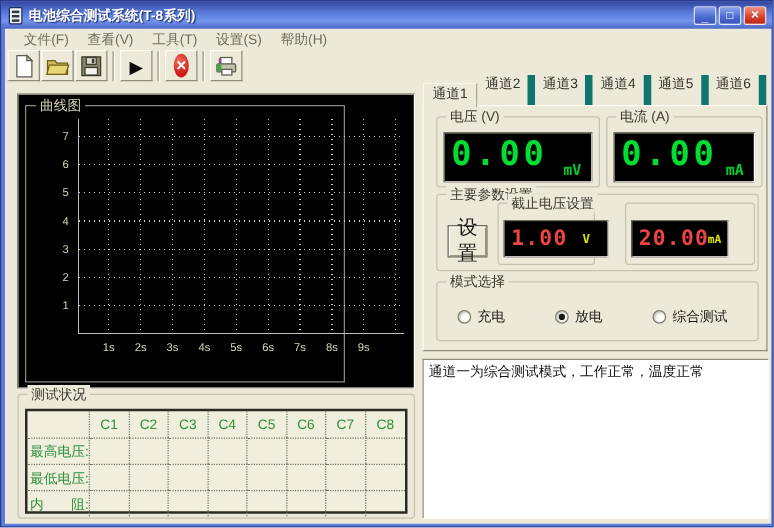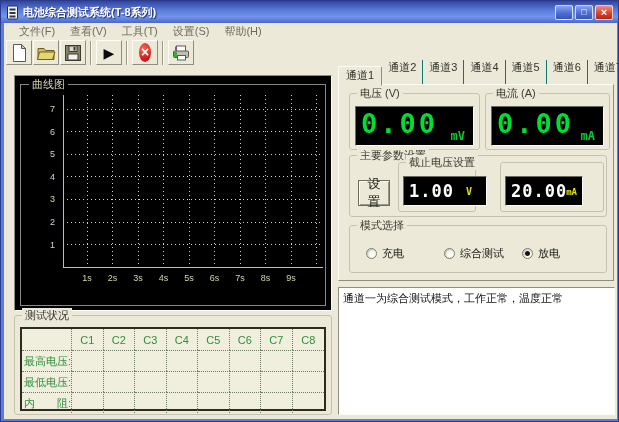--- a/index.html
+++ b/index.html
@@ -31,58 +31,58 @@
   .tbtn svg{display:block;}
   .tsep{width:0;height:24px;border-left:1px solid #9a9887;border-right:1px solid #fdfcf5;margin:0 3px;}
   .play-glyph{color:#0a0a0a;font-size:14px;line-height:1;}
   .stop-circle{width:19px;height:19px;border-radius:50%;
     background:radial-gradient(circle at 35% 30%,#f06a5a,#cf1818 70%);
     display:flex;align-items:center;justify-content:center;}
   .stop-x{color:#fff;font-size:14px;font-weight:bold;line-height:1;transform:translateY(-1px);}
   
   .chart-panel{position:absolute;left:10px;top:52px;width:318px;height:236px;background:#000;
     border:1px solid;border-color:#8f8d7d #fdfcf5 #fdfcf5 #8f8d7d;}
-  .chart-groupbox{position:absolute;left:5px;top:8px;width:306px;height:222px;border:1px solid #8a887a;}
+  .chart-groupbox{position:absolute;left:5px;top:8px;width:256px;height:222px;border:1px solid #8a887a;}
   .chart-title{position:absolute;left:8px;top:-8px;background:#000;color:#d8d4b2;font-size:11px;padding:0 3px;}
   .chart-svg{position:absolute;left:0;top:0;}
   
   .gbox{position:absolute;border:1px solid #c6c2ad;border-radius:3px;}
   .glabel{position:absolute;top:-8px;left:7px;background:#ece9d8;padding:0 3px;
     font-size:11px;color:#3a3a30;white-space:nowrap;}
   .test-group{left:10px;top:292px;width:318px;height:100px;}
   .test-table{position:absolute;left:5px;top:11px;width:306px;height:84px;
     display:grid;grid-template-columns:50px repeat(8,1fr);grid-template-rows:21px 21px 21px 21px;
     border:2px solid #2b2b22;background:#f0eedd;font-size:11px;color:#2f8f3f;}
   .tt-cell{display:flex;align-items:center;justify-content:center;border-right:1px dotted #6f7d64;overflow:hidden;}
   .tt-cell.lastcol{border-right:none;}
   .tt-cell.rowline{border-top:1px dotted #6f7d64;}
   .tt-cell.rowlabel{justify-content:flex-start;padding-left:2px;white-space:nowrap;}
   
   .tabs{position:absolute;left:334px;top:44px;width:278px;height:18px;display:flex;align-items:center;
     font-size:11px;color:#33332b;}
-  .tab{padding:1px 6px 18px;border-right:1px solid #0f766e;line-height:13px;white-space:nowrap;}
+  .tab{padding:1px 6px 18px;border-right:6px solid #0f766e;line-height:13px;white-space:nowrap;}
   .tab.active{background:#ece9d8;border:1px solid;border-color:#fdfcf5 #8f8d7d #ece9d8 #fdfcf5;
     border-radius:2px 2px 0 0;padding:2px 7px 3px;position:relative;z-index:2;}
   .tabpage{position:absolute;left:334px;top:61px;width:276px;height:197px;background:#ece9d8;
     border:1px solid;border-color:#fdfcf5 #8f8d7d #8f8d7d #fdfcf5;}
   
   .led{position:absolute;background:#000;border:1px solid;border-color:#6a6a5a #fdfcf5 #fdfcf5 #6a6a5a;}
   .led .val{position:absolute;left:5px;top:1px;font-family:"DejaVu Sans Mono",monospace;font-weight:bold;}
   .led .unit{position:absolute;font-family:"DejaVu Sans Mono",monospace;font-weight:bold;}
   .led-big .val{font-size:27px;letter-spacing:3px;color:#00dd33;}
   .led-big .unit{right:8px;bottom:2px;font-size:12px;color:#00cc2e;}
-  .led-small .val{font-size:17px;letter-spacing:1px;color:#ffffff;top:4px;}
+  .led-small .val{font-size:17px;letter-spacing:1px;color:#ef4444;top:4px;}
   .led-small .unit{bottom:8px;font-size:10px;color:#e0e000;}
   .v-group{left:10px;top:8px;width:131px;height:57px;}
   .c-group{left:146px;top:8px;width:125px;height:57px;}
   .v-group .led,.c-group .led{left:5px;top:12px;right:5px;bottom:3px;}
   .params-group{left:10px;top:70px;width:258px;height:62px;}
   .set-btn{position:absolute;left:8px;top:24px;width:32px;height:26px;background:#ece9d8;
     border:1px solid #6e6c5e;box-shadow:inset 1px 1px 0 #fdfcf5,inset -1px -1px 0 #9a9887;
-    font-size:13px;color:#1a1a14;display:flex;align-items:center;justify-content:center;
+    font-size:16px;color:#1a1a14;display:flex;align-items:center;justify-content:center;
     font-family:inherit;}
   .sub-cutoff{left:48px;top:6px;width:78px;height:50px;}
   .sub-discharge{left:150px;top:6px;width:104px;height:50px;}
   .sub-cutoff .led{left:4px;top:13px;width:84px;height:30px;}
   .sub-cutoff .unit{right:14px;}
   .sub-discharge .led{left:4px;top:13px;width:78px;height:30px;}
   .sub-discharge .unit{right:5px;font-size:9px;}
   .mode-group{left:10px;top:140px;width:258px;height:48px;}
   .mode-row{position:absolute;left:16px;top:20px;display:flex;}
   .mode-item{width:78px;display:flex;align-items:center;gap:5px;font-size:11px;color:#1a1a14;}
@@ -316,29 +316,29 @@
       </div>
 
       <div class="gbox mode-group">
         <div class="glabel">模式选择</div>
         <div class="mode-row">
             <label class="mode-item">
               <span class="radio"></span>
               <span>充电</span>
             </label>
             <label class="mode-item">
-              <span class="radio"></span>
-              <span>综合测试</span>
-            </label>
-            <label class="mode-item">
               <span class="radio sel">
                 <span class="dot"></span>
               </span>
               <span>放电</span>
             </label>
+            <label class="mode-item">
+              <span class="radio"></span>
+              <span>综合测试</span>
+            </label>
           </div>
       </div>
 
     </div>
 
     <div class="statusbox">
       <span>通道一为综合测试模式，工作正常，温度正常</span>
     </div>
 
   </div>

